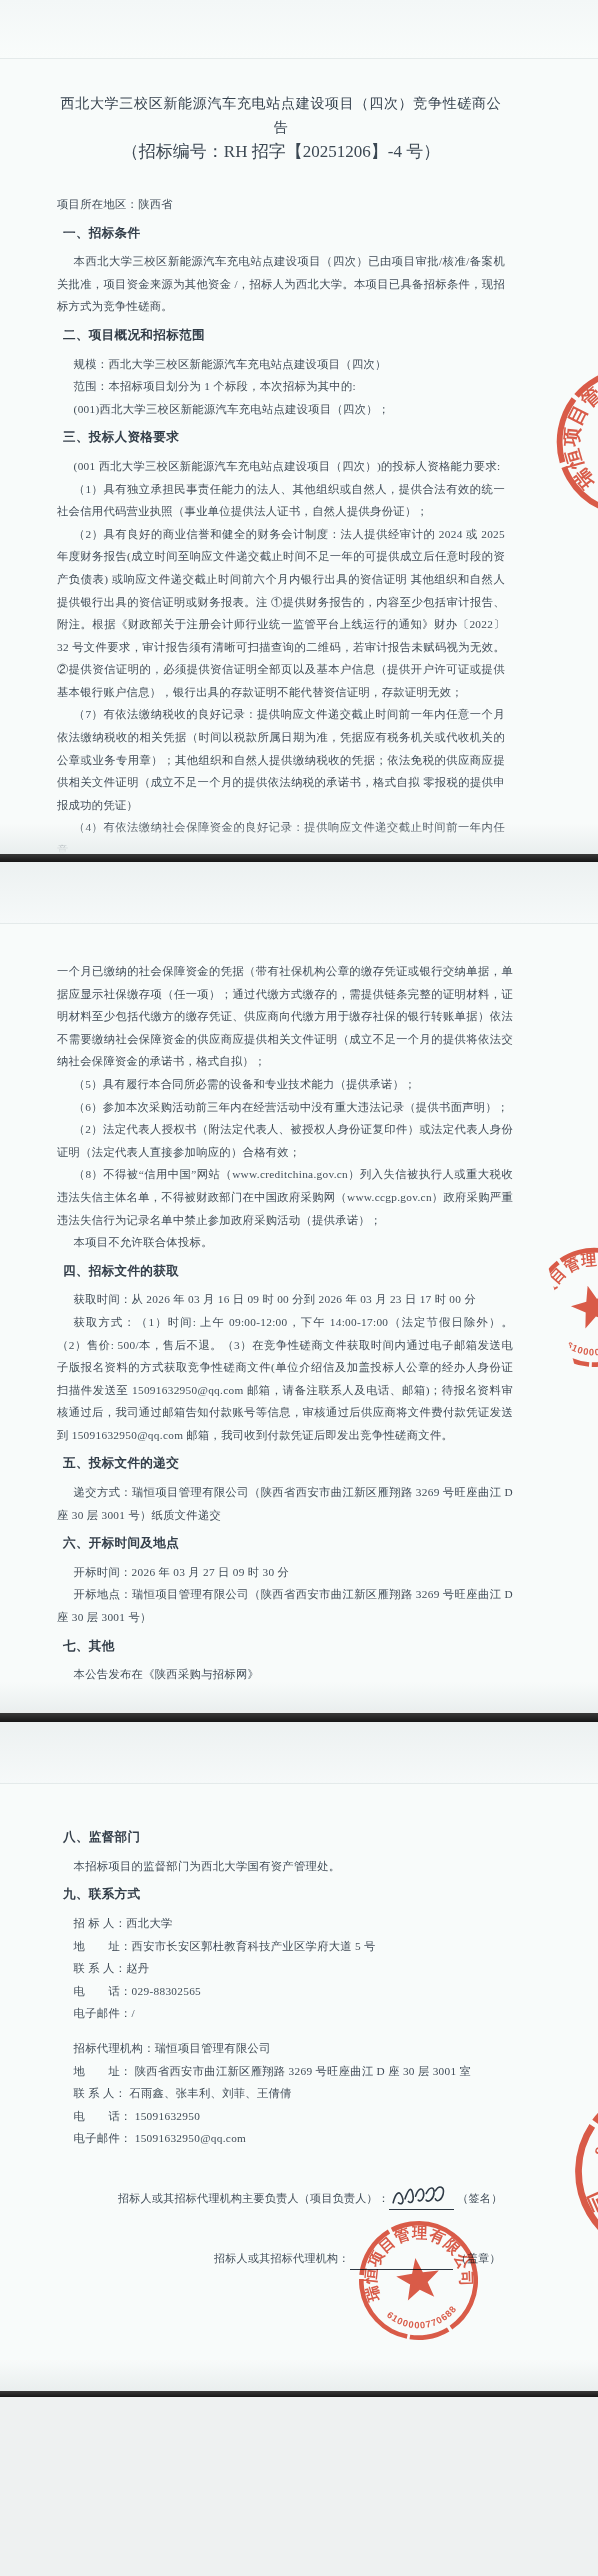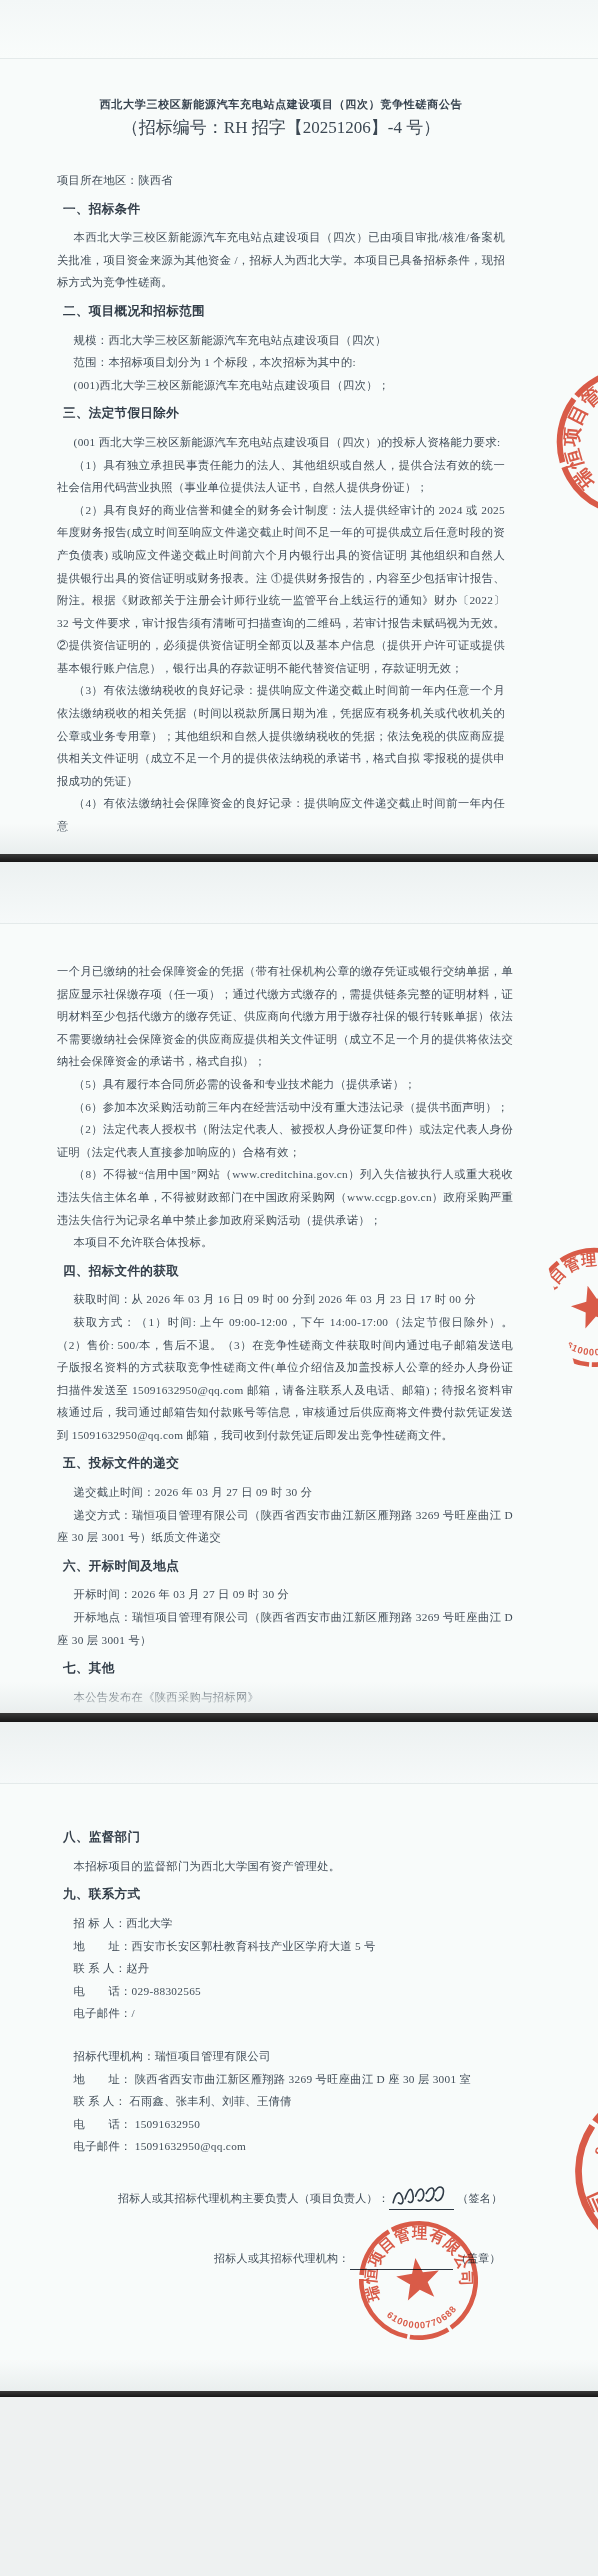--- a/index.html
+++ b/index.html
@@ -28,38 +28,38 @@
   .topshade.light{height:58px;background:linear-gradient(#f3f7f7,#f9fcfb);}
   .botshade{
     position:absolute;bottom:0;left:0;right:0;height:31px;
     background:linear-gradient(rgba(233,238,238,0),#e9eeee);
   }
   .content{position:absolute;left:57px;right:94px;}
   .c1{top:92px;}
   .c2{top:98px;}
   .c3{top:98px;}
   .doc-title{
-    font-size:11px;font-weight:bold;line-height:24px;text-align:center;
+    font-size:14px;font-weight:normal;line-height:24px;text-align:center;
     color:#37434f;letter-spacing:0.7px;
   }
   .doc-subtitle{
     font-size:17px;line-height:24px;text-align:center;color:#3c4853;
   }
   .loc{margin-top:29px;}
   .h{
     font-size:12.6px;font-weight:bold;line-height:22.6px;margin:6px;
     color:#333e49;letter-spacing:0.3px;
     font-family:"Liberation Sans","DejaVu Sans",sans-serif;
   }
   .p{
     font-size:11.3px;line-height:22.6px;margin:0;text-align:justify;
     text-indent:16.6px;letter-spacing:0.3px;color:#414d58;
   }
   .p.noind{text-indent:0;}
-  .p.gap{margin-top:20px;}
+  .p.gap{margin-top:12px;}
   .sig-row,.seal-row{
     position:absolute;font-size:11px;letter-spacing:0.3px;color:#414d58;
     white-space:nowrap;line-height:22.6px;
   }
   .sig-row{left:118px;top:465px;}
   .seal-row{left:214px;top:525px;}
   .sig-slot{
     display:inline-block;width:65px;vertical-align:bottom;
     border-bottom:1.3px solid #2e3944;height:20px;position:relative;
   }
@@ -104,25 +104,25 @@
     <div class="doc-title">西北大学三校区新能源汽车充电站点建设项目（四次）竞争性磋商公告</div>
     <div class="doc-subtitle">（招标编号：RH 招字【20251206】-4 号）</div>
     <div class="flow loc">
         <p class="p noind">项目所在地区：陕西省</p>
         <p class="h">一、招标条件</p>
         <p class="p">本西北大学三校区新能源汽车充电站点建设项目（四次）已由项目审批/核准/备案机关批准，项目资金来源为其他资金 /，招标人为西北大学。本项目已具备招标条件，现招标方式为竞争性磋商。</p>
         <p class="h">二、项目概况和招标范围</p>
         <p class="p">规模：西北大学三校区新能源汽车充电站点建设项目（四次）</p>
         <p class="p">范围：本招标项目划分为 1 个标段，本次招标为其中的:</p>
         <p class="p">(001)西北大学三校区新能源汽车充电站点建设项目（四次）；</p>
-        <p class="h">三、法定节假日除外</p>
+        <p class="h">三、投标人资格要求</p>
         <p class="p">(001 西北大学三校区新能源汽车充电站点建设项目（四次）)的投标人资格能力要求:</p>
         <p class="p">（1）具有独立承担民事责任能力的法人、其他组织或自然人，提供合法有效的统一社会信用代码营业执照（事业单位提供法人证书，自然人提供身份证）；</p>
         <p class="p">（2）具有良好的商业信誉和健全的财务会计制度：法人提供经审计的 2024 或 2025 年度财务报告(成立时间至响应文件递交截止时间不足一年的可提供成立后任意时段的资产负债表) 或响应文件递交截止时间前六个月内银行出具的资信证明 其他组织和自然人提供银行出具的资信证明或财务报表。注 ①提供财务报告的，内容至少包括审计报告、附注。根据《财政部关于注册会计师行业统一监管平台上线运行的通知》财办〔2022〕32 号文件要求，审计报告须有清晰可扫描查询的二维码，若审计报告未赋码视为无效。②提供资信证明的，必须提供资信证明全部页以及基本户信息（提供开户许可证或提供基本银行账户信息），银行出具的存款证明不能代替资信证明，存款证明无效；</p>
-        <p class="p">（3）有依法缴纳税收的良好记录：提供响应文件递交截止时间前一年内任意一个月依法缴纳税收的相关凭据（时间以税款所属日期为准，凭据应有税务机关或代收机关的公章或业务专用章）；其他组织和自然人提供缴纳税收的凭据；依法免税的供应商应提供相关文件证明（成立不足一个月的提供依法纳税的承诺书，格式自拟 零报税的提供申报成功的凭证）</p>
+        <p class="p">（7）有依法缴纳税收的良好记录：提供响应文件递交截止时间前一年内任意一个月依法缴纳税收的相关凭据（时间以税款所属日期为准，凭据应有税务机关或代收机关的公章或业务专用章）；其他组织和自然人提供缴纳税收的凭据；依法免税的供应商应提供相关文件证明（成立不足一个月的提供依法纳税的承诺书，格式自拟 零报税的提供申报成功的凭证）</p>
         <p class="p">（4）有依法缴纳社会保障资金的良好记录：提供响应文件递交截止时间前一年内任意</p>
       </div>
   </div>
   <svg class="stamp stamp-edge-1" width="166" height="166" viewBox="-100 -100 200 200">
       <use href="#sealg"></use>
     </svg>
   <div class="botshade"></div>
 </div>
 <div class="sep sep-1"></div>
 
@@ -133,21 +133,20 @@
         <p class="p noind">一个月已缴纳的社会保障资金的凭据（带有社保机构公章的缴存凭证或银行交纳单据，单据应显示社保缴存项（任一项）；通过代缴方式缴存的，需提供链条完整的证明材料，证明材料至少包括代缴方的缴存凭证、供应商向代缴方用于缴存社保的银行转账单据）依法不需要缴纳社会保障资金的供应商应提供相关文件证明（成立不足一个月的提供将依法交纳社会保障资金的承诺书，格式自拟）；</p>
         <p class="p">（5）具有履行本合同所必需的设备和专业技术能力（提供承诺）；</p>
         <p class="p">（6）参加本次采购活动前三年内在经营活动中没有重大违法记录（提供书面声明）；</p>
         <p class="p">（2）法定代表人授权书（附法定代表人、被授权人身份证复印件）或法定代表人身份证明（法定代表人直接参加响应的）合格有效；</p>
         <p class="p">（8）不得被“信用中国”网站（www.creditchina.gov.cn）列入失信被执行人或重大税收违法失信主体名单，不得被财政部门在中国政府采购网（www.ccgp.gov.cn）政府采购严重违法失信行为记录名单中禁止参加政府采购活动（提供承诺）；</p>
         <p class="p">本项目不允许联合体投标。</p>
         <p class="h">四、招标文件的获取</p>
         <p class="p">获取时间：从 2026 年 03 月 16 日 09 时 00 分到 2026 年 03 月 23 日 17 时 00 分</p>
         <p class="p">获取方式：（1）时间: 上午 09:00-12:00，下午 14:00-17:00（法定节假日除外）。（2）售价: 500/本，售后不退。（3）在竞争性磋商文件获取时间内通过电子邮箱发送电子版报名资料的方式获取竞争性磋商文件(单位介绍信及加盖投标人公章的经办人身份证扫描件发送至 15091632950@qq.com 邮箱，请备注联系人及电话、邮箱)；待报名资料审核通过后，我司通过邮箱告知付款账号等信息，审核通过后供应商将文件费付款凭证发送到 15091632950@qq.com 邮箱，我司收到付款凭证后即发出竞争性磋商文件。</p>
         <p class="h">五、投标文件的递交</p>
-        <p class="p">递交截止时间：2026 年 03 月 27 日 09 时 30 分</p>
         <p class="p">递交方式：瑞恒项目管理有限公司（陕西省西安市曲江新区雁翔路 3269 号旺座曲江 D 座 30 层 3001 号）纸质文件递交</p>
         <p class="h">六、开标时间及地点</p>
         <p class="p">开标时间：2026 年 03 月 27 日 09 时 30 分</p>
         <p class="p">开标地点：瑞恒项目管理有限公司（陕西省西安市曲江新区雁翔路 3269 号旺座曲江 D 座 30 层 3001 号）</p>
         <p class="h">七、其他</p>
         <p class="p">本公告发布在《陕西采购与招标网》</p>
       </div>
   </div>
   <svg class="stamp stamp-edge-2" width="133" height="133" viewBox="-100 -100 200 200">
       <use href="#sealg"></use>

